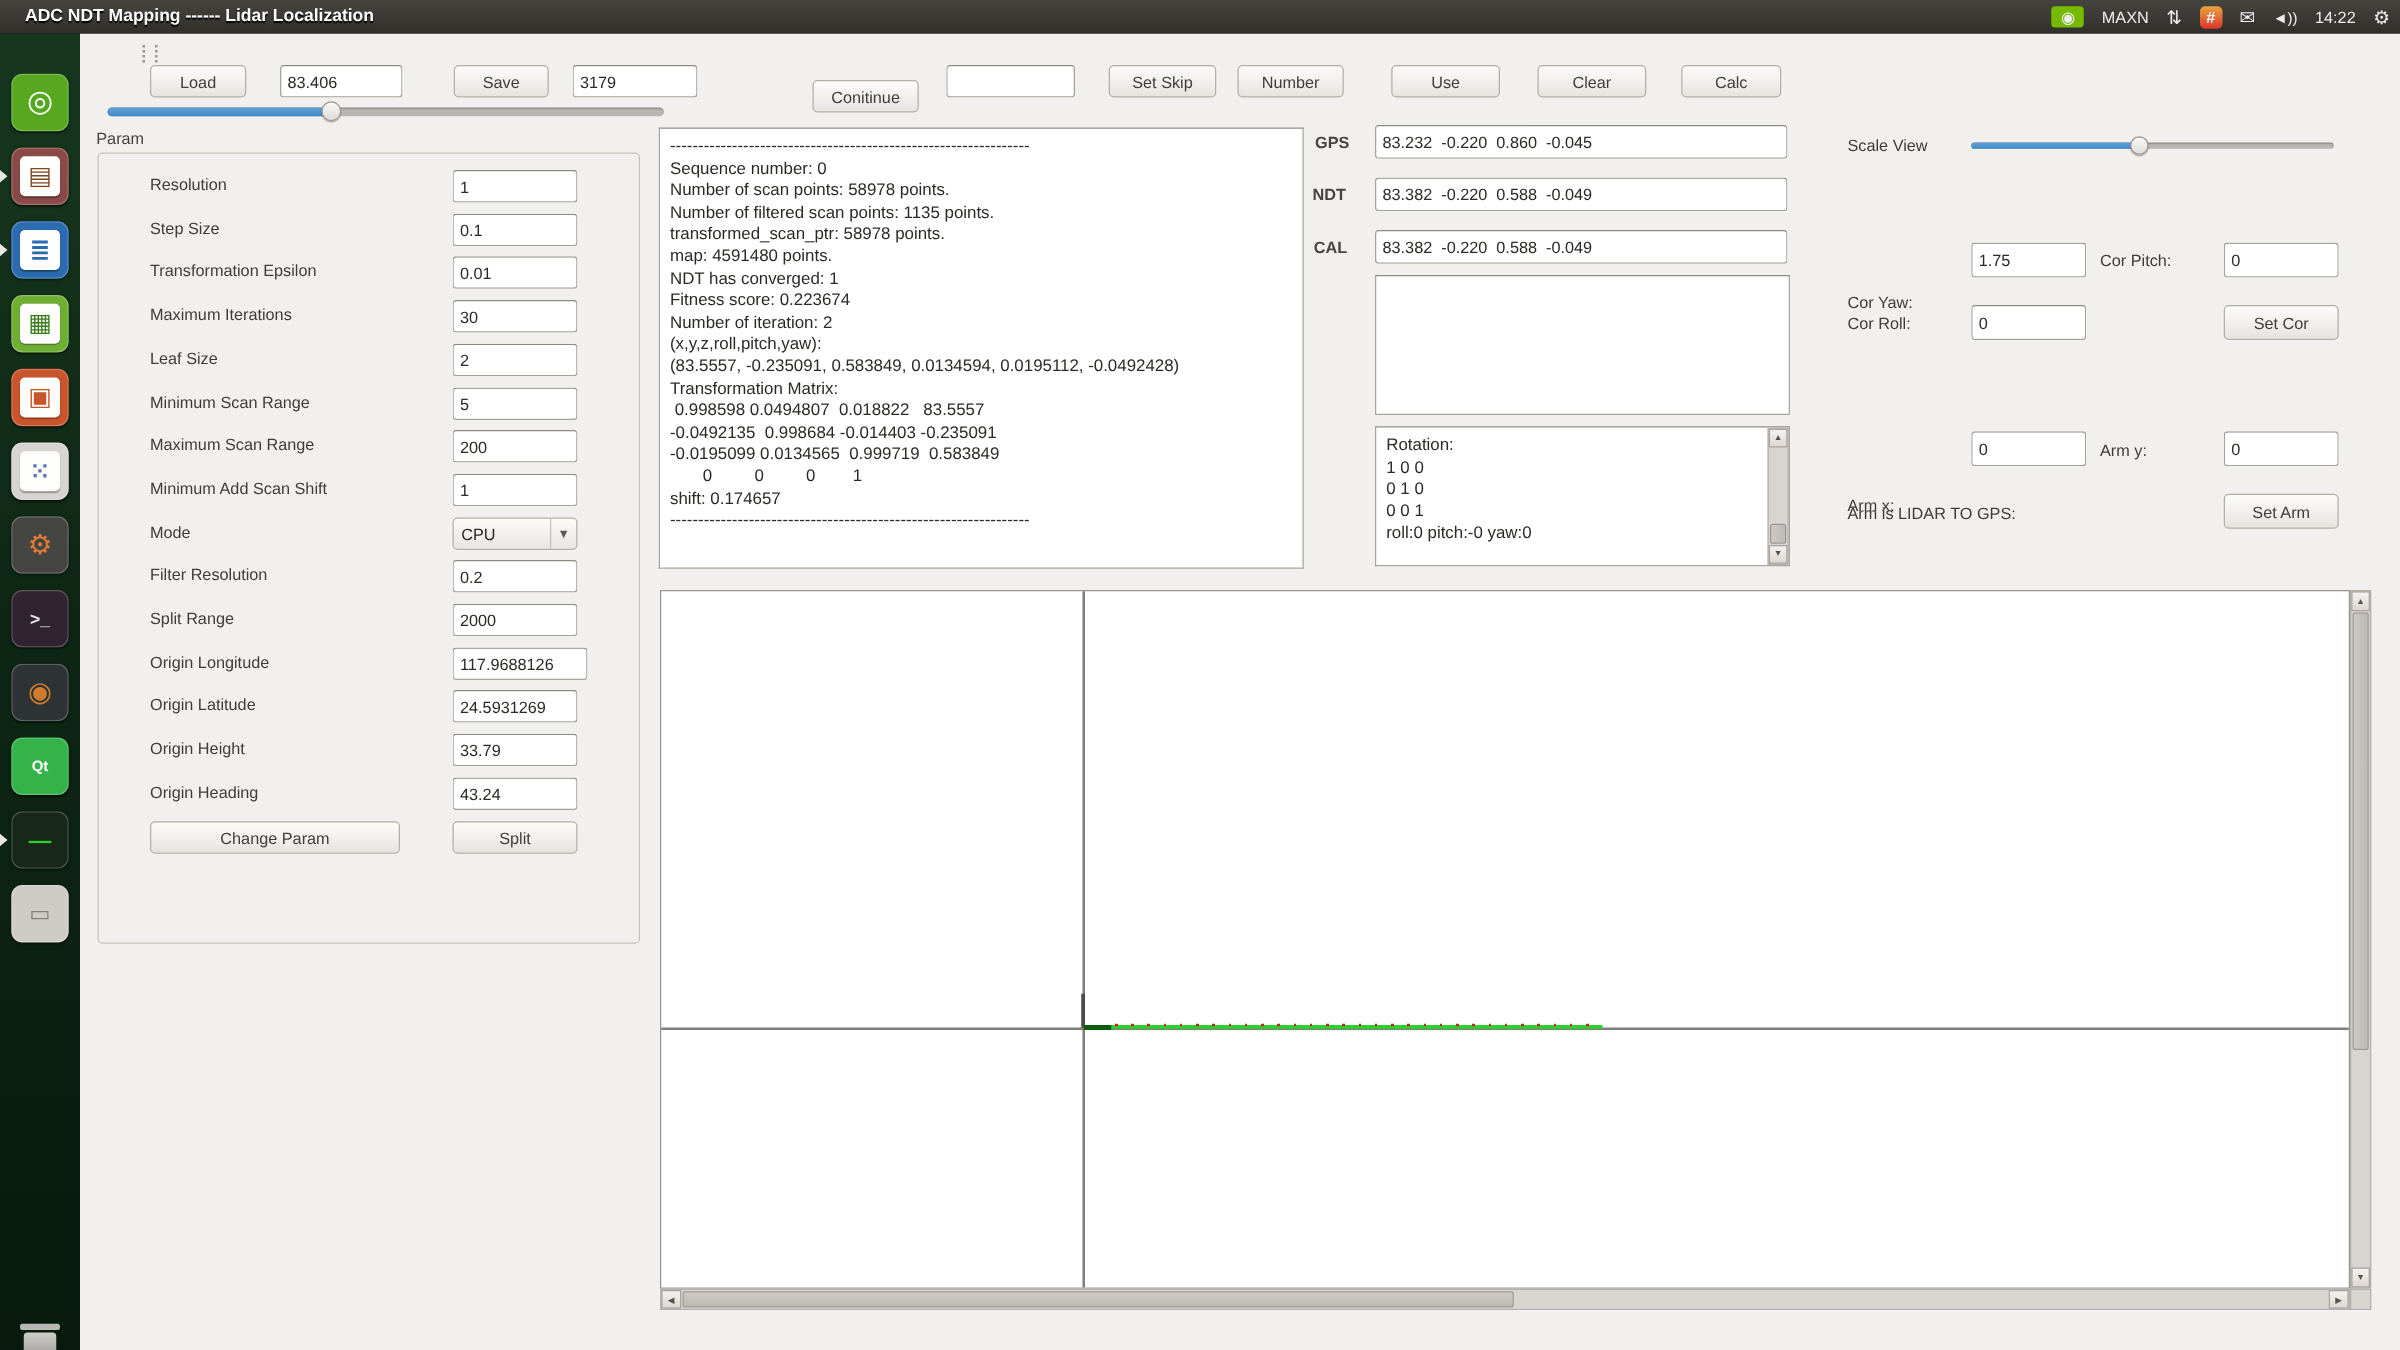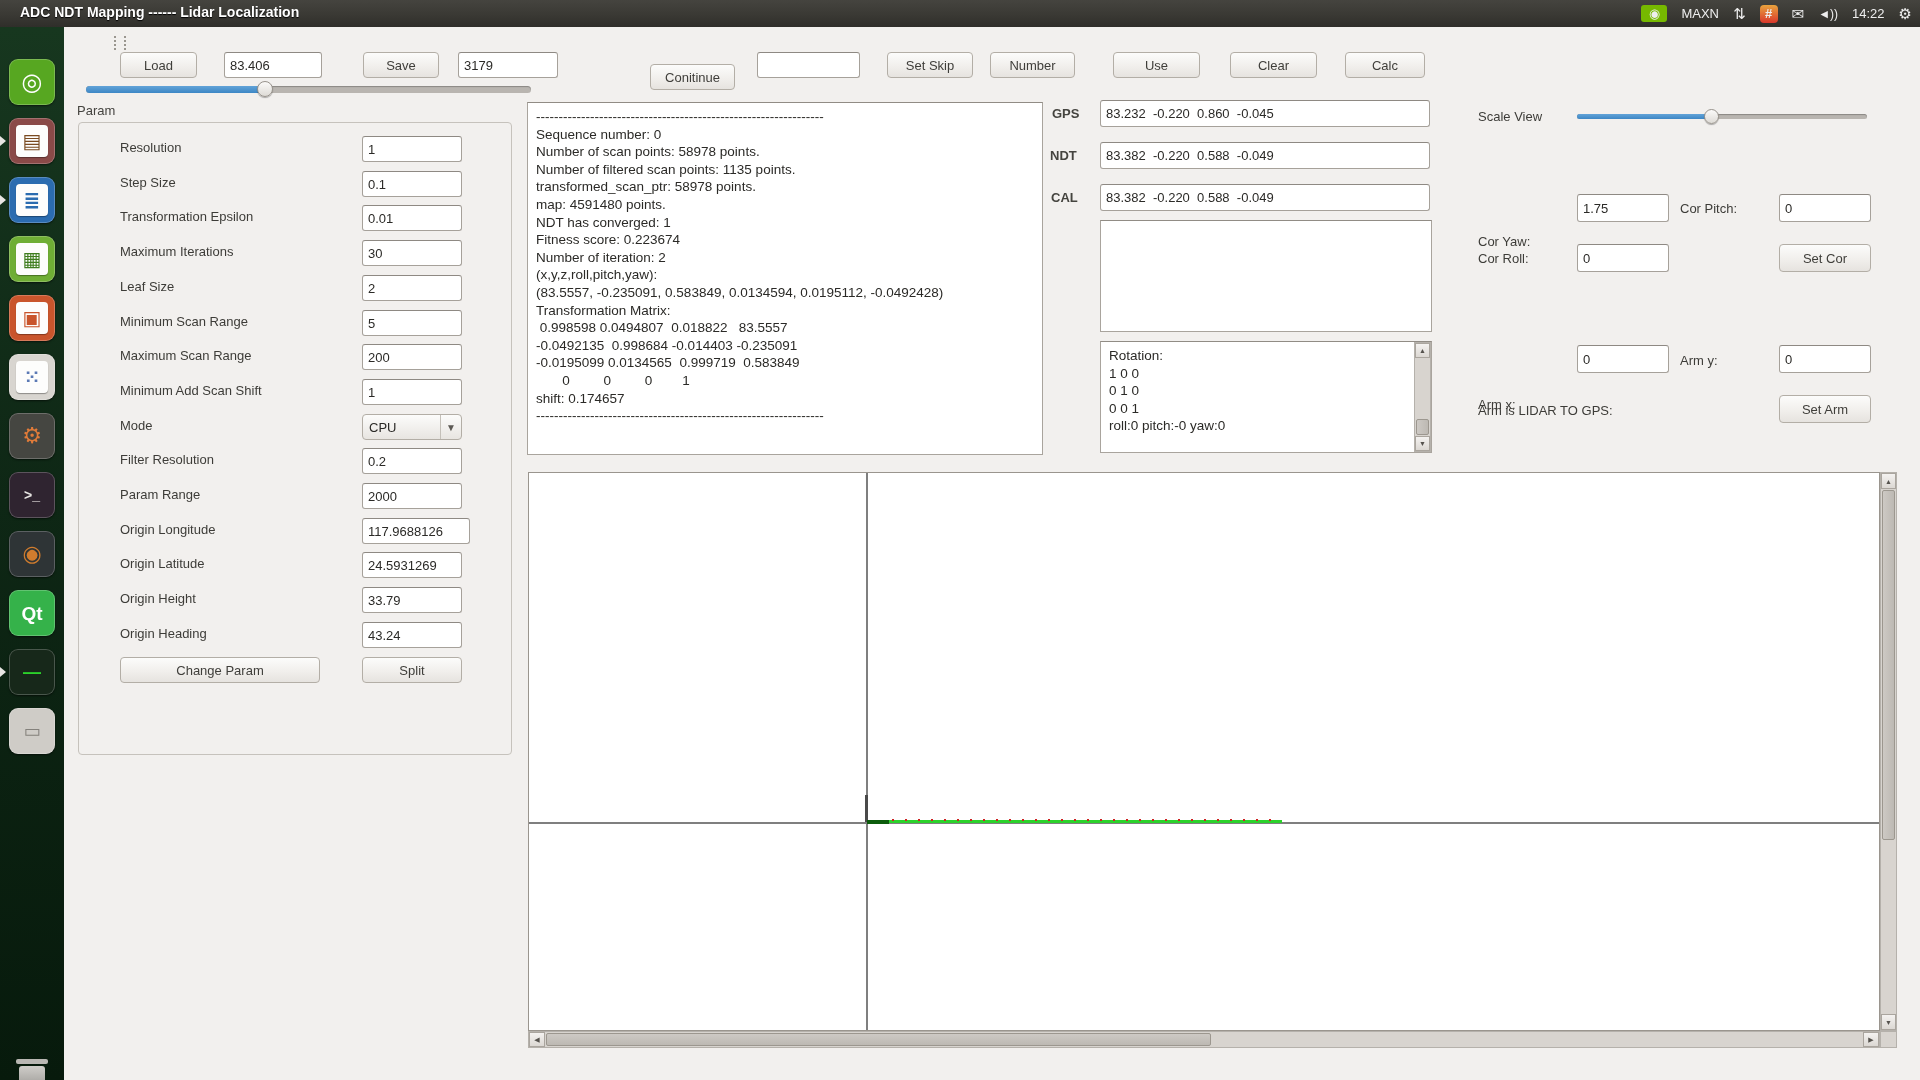--- a/index.html
+++ b/index.html
@@ -144,21 +144,21 @@
       <div class="tile" style="top: 386px; background: rgb(69, 70, 65);">
         <span class="tglyph" style="color: rgb(224, 123, 57); font-size: 22px;">⚙</span>
       </div>
       <div class="tile" style="top: 445px; background: rgb(47, 36, 48);">
         <span class="tglyph" style="color: rgb(232, 230, 227); font-size: 14px;">&gt;_</span>
       </div>
       <div class="tile" style="top: 504px; background: rgb(46, 52, 54);">
         <span class="tglyph" style="color: rgb(208, 124, 46); font-size: 22px;">◉</span>
       </div>
       <div class="tile" style="top: 563px; background: rgb(53, 178, 74);">
-        <span class="tglyph" style="color: rgb(255, 255, 255); font-size: 19px;">Qt</span>
+        <span class="tglyph" style="color: rgb(255, 255, 255); font-size: 12px;">Qt</span>
       </div>
       <div class="tile" style="top: 622px; background: rgb(23, 40, 26);">
         <span class="tglyph" style="color: rgb(43, 210, 43); font-size: 18px;">—</span>
       </div>
       <div class="runarrow" style="top: 640px; position: absolute;"></div>
       <div class="tile" style="top: 681px; background: rgb(207, 204, 199);">
         <span class="tglyph" style="color: rgb(132, 129, 124); font-size: 18px;">▭</span>
       </div>
     </div>
 
@@ -200,21 +200,21 @@
       <div class="field" style="left: 362px; top: 344px; width: 100px;">200</div>
       <span class="lbl" style="left: 120px; top: 383px;">Minimum Add Scan Shift</span>
       <div class="field" style="left: 362px; top: 379px; width: 100px;">1</div>
       <span class="lbl" style="left: 120px; top: 418px;">Mode</span>
       <div class="combo" style="left: 362px; top: 414px; width: 100px;">
         <span>CPU</span>
         <span class="arr">▼</span>
       </div>
       <span class="lbl" style="left: 120px; top: 452px;">Filter Resolution</span>
       <div class="field" style="left: 362px; top: 448px; width: 100px;">0.2</div>
-      <span class="lbl" style="left: 120px; top: 487px;">Param Range</span>
+      <span class="lbl" style="left: 120px; top: 487px;">Split Range</span>
       <div class="field" style="left: 362px; top: 483px; width: 100px;">2000</div>
       <span class="lbl" style="left: 120px; top: 522px;">Origin Longitude</span>
       <div class="field" style="left: 362px; top: 518px; width: 108px;">117.9688126</div>
       <span class="lbl" style="left: 120px; top: 556px;">Origin Latitude</span>
       <div class="field" style="left: 362px; top: 552px; width: 100px;">24.5931269</div>
       <span class="lbl" style="left: 120px; top: 591px;">Origin Height</span>
       <div class="field" style="left: 362px; top: 587px; width: 100px;">33.79</div>
       <span class="lbl" style="left: 120px; top: 626px;">Origin Heading</span>
       <div class="field" style="left: 362px; top: 622px; width: 100px;">43.24</div>
     </div>

